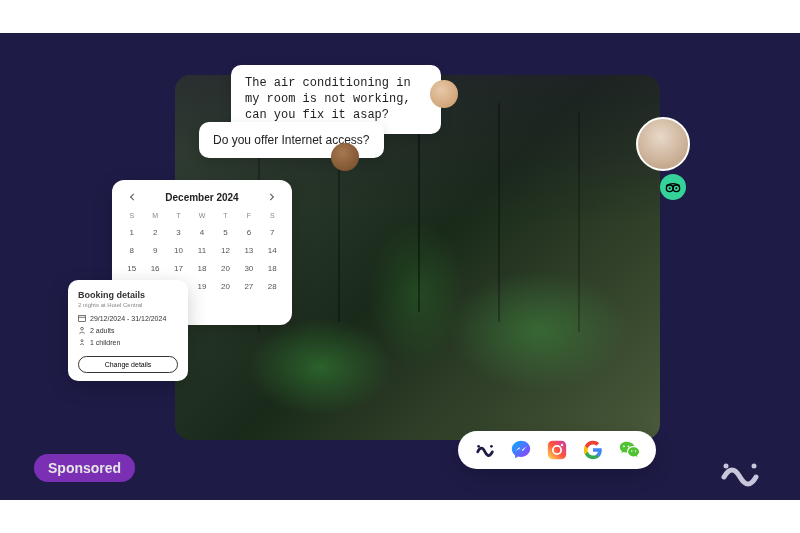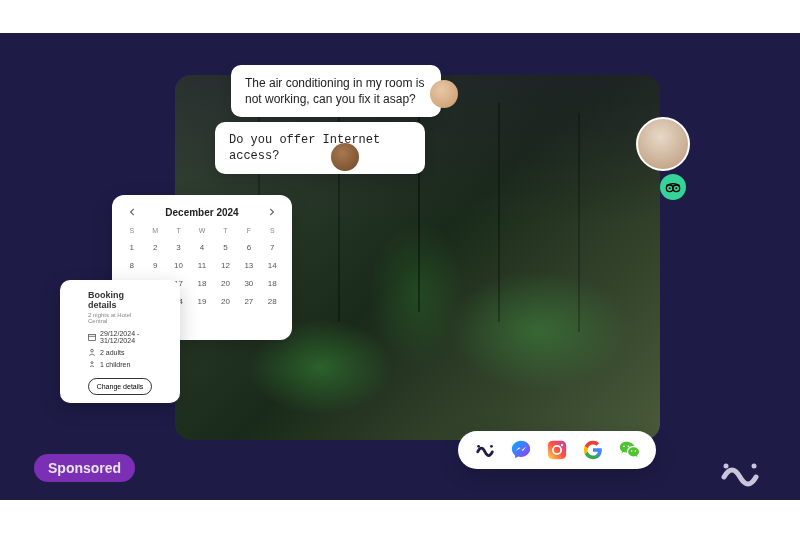--- a/index.html
+++ b/index.html
@@ -10,42 +10,42 @@
 .hero-image { position: absolute; left: 175px; top: 75px; width: 485px; height: 365px; border-radius: 16px; background: linear-gradient(135deg, #3a4a3a 0%, #1a2a1a 50%, #4a5a3a 100%); overflow: hidden; }
 .hero-image::before { content: ''; position: absolute; inset: 0; background:
   radial-gradient(ellipse 120px 80px at 30% 80%, rgba(50,120,50,0.7), transparent 60%),
   radial-gradient(ellipse 150px 100px at 75% 70%, rgba(60,130,60,0.6), transparent 60%),
   radial-gradient(ellipse 80px 120px at 50% 60%, rgba(40,100,40,0.5), transparent 60%),
   linear-gradient(180deg, rgba(30,30,40,0.6) 0%, transparent 40%);
 }
 .hero-image::after { content: ''; position: absolute; left: 50%; top: 5%; width: 2px; height: 60%; background: rgba(0,0,0,0.4); box-shadow: -80px 10px 0 rgba(0,0,0,0.3), 80px 10px 0 rgba(0,0,0,0.3), -160px 20px 0 rgba(0,0,0,0.25), 160px 20px 0 rgba(0,0,0,0.25); }
 
 .chat-bubble { position: absolute; background: #fff; border-radius: 10px; padding: 10px 14px; font-size: 12px; color: #222; max-width: 210px; line-height: 1.35; box-shadow: 0 4px 12px rgba(0,0,0,0.15); }
-.bubble1 { left: 231px; top: 65px; }
-.bubble2 { left: 215px; top: 122px; font-family: Liberation Mono, monospace; }
+.bubble1 { left: 231px; top: 65px; font-family: Liberation Mono, monospace; }
+.bubble2 { left: 199px; top: 122px; }
 
 .avatar { position: absolute; border-radius: 50%; background: #ccc; }
 .avatar1 { left: 430px; top: 80px; width: 28px; height: 28px; background: radial-gradient(circle at 40% 35%, #e8c8a8, #c89868); }
 .avatar2 { left: 331px; top: 143px; width: 28px; height: 28px; background: radial-gradient(circle at 40% 35%, #a87850, #704828); }
 .avatar3 { right: 110px; top: 117px; width: 54px; height: 54px; background: radial-gradient(circle at 45% 35%, #e8d8c8, #b89878); border: 2px solid #fff; }
 
 .badge-circle { position: absolute; right: 114px; top: 174px; width: 26px; height: 26px; border-radius: 50%; background: #35d399; display: flex; align-items: center; justify-content: center; }
 .badge-circle svg { width: 16px; height: 16px; }
 
-.calendar { position: absolute; left: 112px; top: 195px; width: 180px; background: #fff; border-radius: 12px; padding: 10px 8px 12px; box-shadow: 0 6px 20px rgba(0,0,0,0.2); }
+.calendar { position: absolute; left: 112px; top: 180px; width: 180px; background: #fff; border-radius: 12px; padding: 10px 8px 12px; box-shadow: 0 6px 20px rgba(0,0,0,0.2); }
 .cal-header { display: flex; align-items: center; justify-content: space-between; padding: 0 6px 6px; }
 .cal-title { font-size: 10px; font-weight: 600; color: #222; }
 .cal-nav { width: 14px; height: 14px; display: flex; align-items: center; justify-content: center; color: #666; cursor: pointer; }
 .cal-grid { display: grid; grid-template-columns: repeat(7, 1fr); gap: 1px 0; text-align: center; }
 .cal-dow { font-size: 7px; color: #888; padding: 2px 0 4px; }
 .cal-day { font-size: 8px; color: #555; padding: 4px 0; position: relative; }
 .cal-day.sel { color: #fff; }
 .cal-day.sel::before { content: ''; position: absolute; left: 50%; top: 50%; transform: translate(-50%,-50%); width: 18px; height: 18px; background: #5b3bd4; border-radius: 50%; z-index: -1; }
 
-.booking { position: absolute; left: 60px; top: 280px; width: 120px; background: #fff; border-radius: 10px; padding: 10px 28px 8px; box-shadow: 0 6px 20px rgba(0,0,0,0.2); font-size: 8px; color: #333; }
+.booking { position: absolute; left: 68px; top: 280px; width: 120px; background: #fff; border-radius: 10px; padding: 10px 10px 8px; box-shadow: 0 6px 20px rgba(0,0,0,0.2); font-size: 8px; color: #333; }
 .booking h4 { font-size: 9px; font-weight: 700; margin-bottom: 2px; }
 .booking-sub { font-size: 6px; color: #888; margin-bottom: 6px; }
 .booking-row { display: flex; align-items: center; gap: 4px; margin: 4px 0; font-size: 7px; }
 .booking-row svg { width: 8px; height: 8px; flex-shrink: 0; }
 .booking-btn { width: 100%; margin-top: 6px; padding: 4px 0; border: 1px solid #333; border-radius: 999px; background: #fff; font-size: 7px; text-align: center; cursor: pointer; }
 
 .icon-tray { position: absolute; left: 458px; bottom: 64px; background: #fff; border-radius: 999px; padding: 8px 16px; display: flex; gap: 14px; align-items: center; box-shadow: 0 6px 20px rgba(0,0,0,0.2); }
 .tray-icon { width: 22px; height: 22px; display: flex; align-items: center; justify-content: center; }
 
 .sponsored { position: absolute; left: 34px; bottom: 51px; background: #7a2fb5; color: #e5e5e5; font-weight: 700; font-size: 14px; padding: 6px 14px; border-radius: 999px; }

